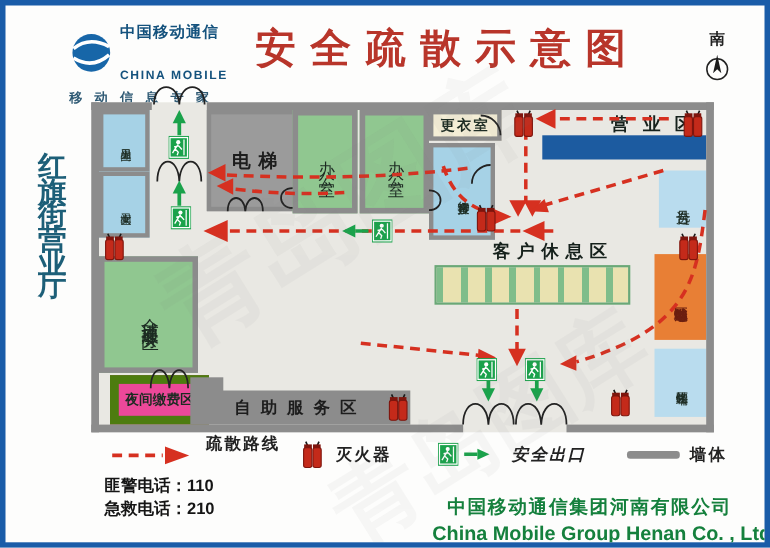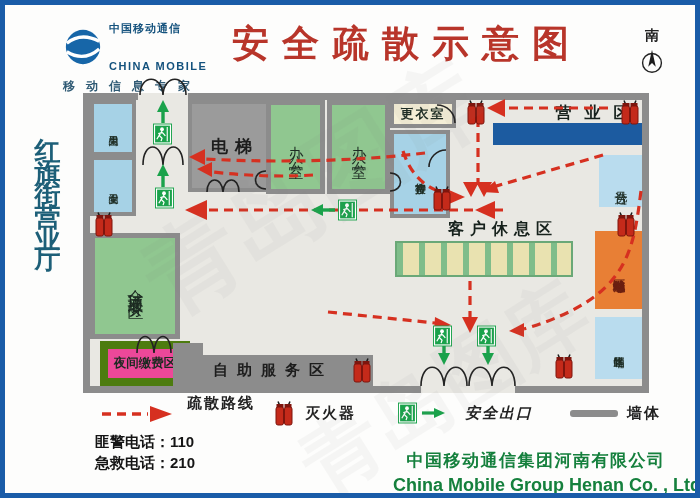--- a/index.html
+++ b/index.html
@@ -3,21 +3,21 @@
 <meta charset="utf-8">
 <style>
   * { margin:0; padding:0; box-sizing:border-box; }
   body { background:#ffffff; font-family:"Liberation Sans","DejaVu Sans",sans-serif; }
   .poster { position:relative; width:700px; height:498px; border:5px solid #1a5ca8;
             background:#fdfdfc; overflow:hidden; }
 
   
   .logo { position:absolute; left:58px; top:16px; width:150px; }
   .logo-top { display:flex; align-items:center; gap:6px; }
-  .logo-txt1 { font-size:11px; font-weight:bold; color:#14527d; letter-spacing:1px; }
+  .logo-txt1 { font-size:14px; font-weight:bold; color:#14527d; letter-spacing:1px; }
   .logo-txt2 { font-size:11px; font-weight:bold; color:#14527d; letter-spacing:1.5px;margin-top:24px; }
   .logo-slogan { margin-top:6px; font-size:12px; font-weight:bold; color:#2f5a74; letter-spacing:11px; white-space:nowrap; }
   .title-wrap { position:absolute; left:192px; top:14px; width:420px; text-align:center; }
   .title { font-family:"DejaVu Serif","Liberation Serif",serif; font-size:37px; font-weight:bold;
            color:#b8352a; letter-spacing:13px; white-space:nowrap; }
   .subtitle { font-size:15px; font-weight:bold; color:#c23b2a; letter-spacing:1.5px; margin-top:2px; }
   .compass { position:absolute; left:630px; top:22px; width:34px; text-align:center; }
   .compass-label { font-size:14px; font-weight:bold; color:#222; }
 
   

